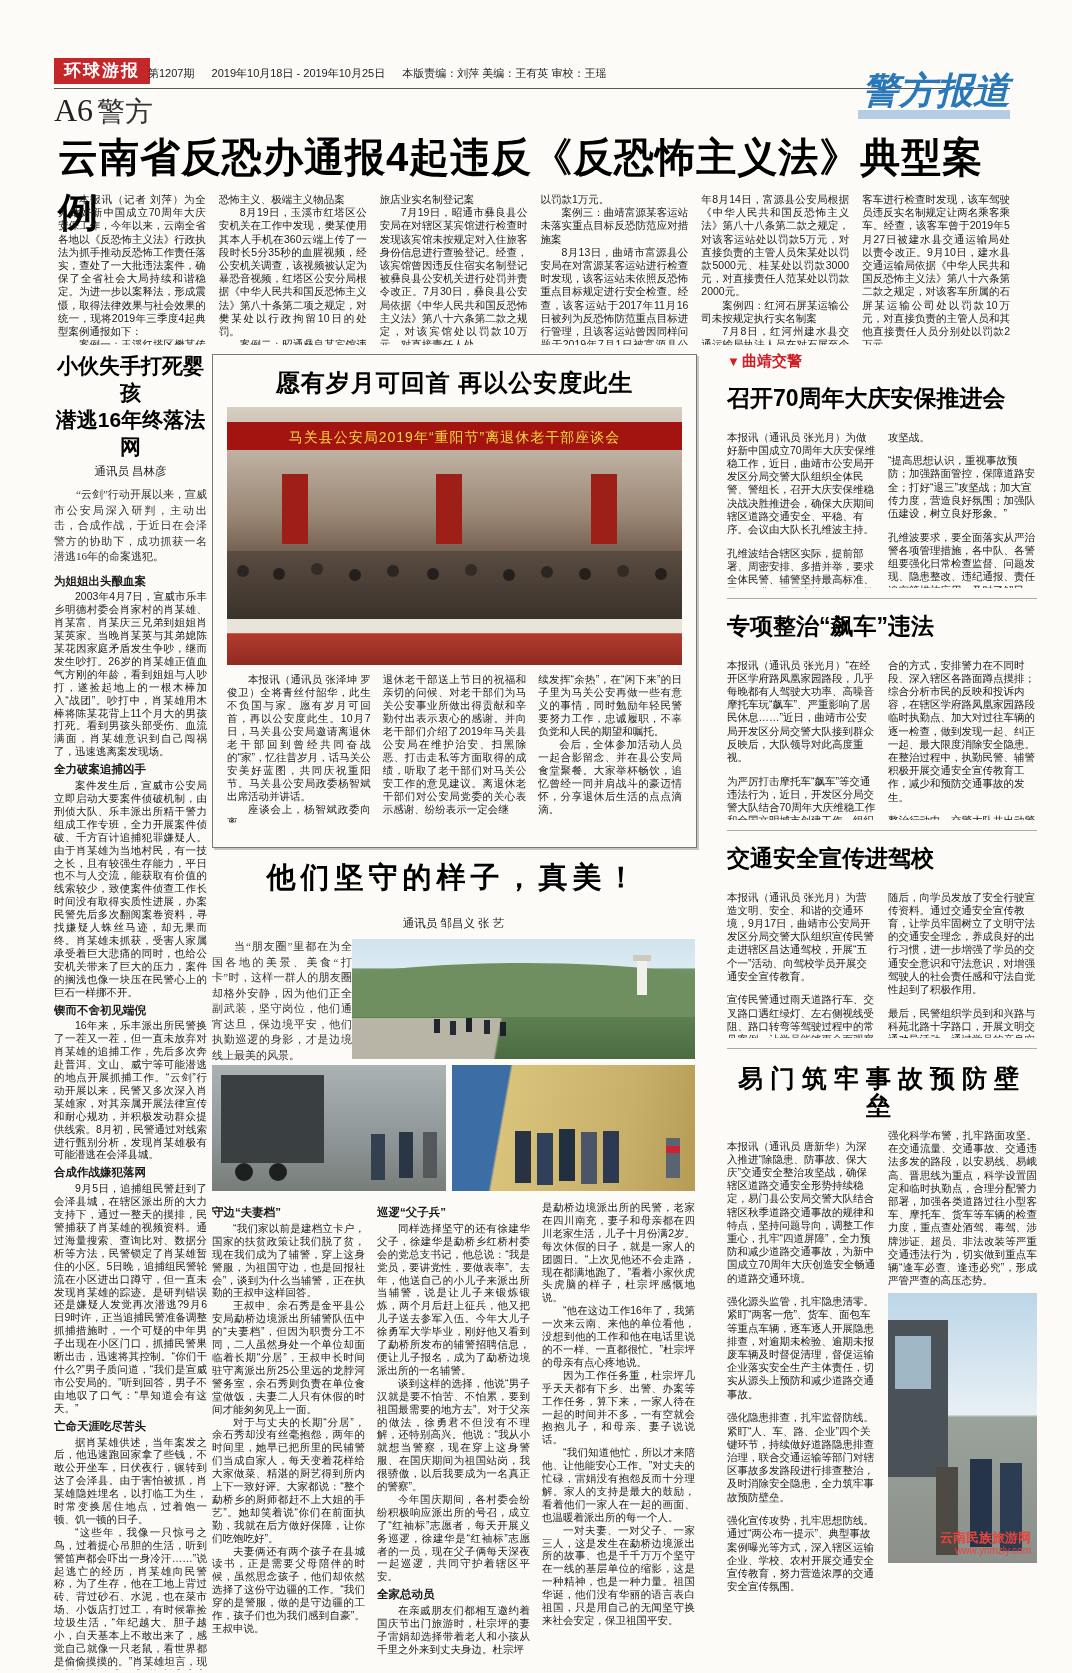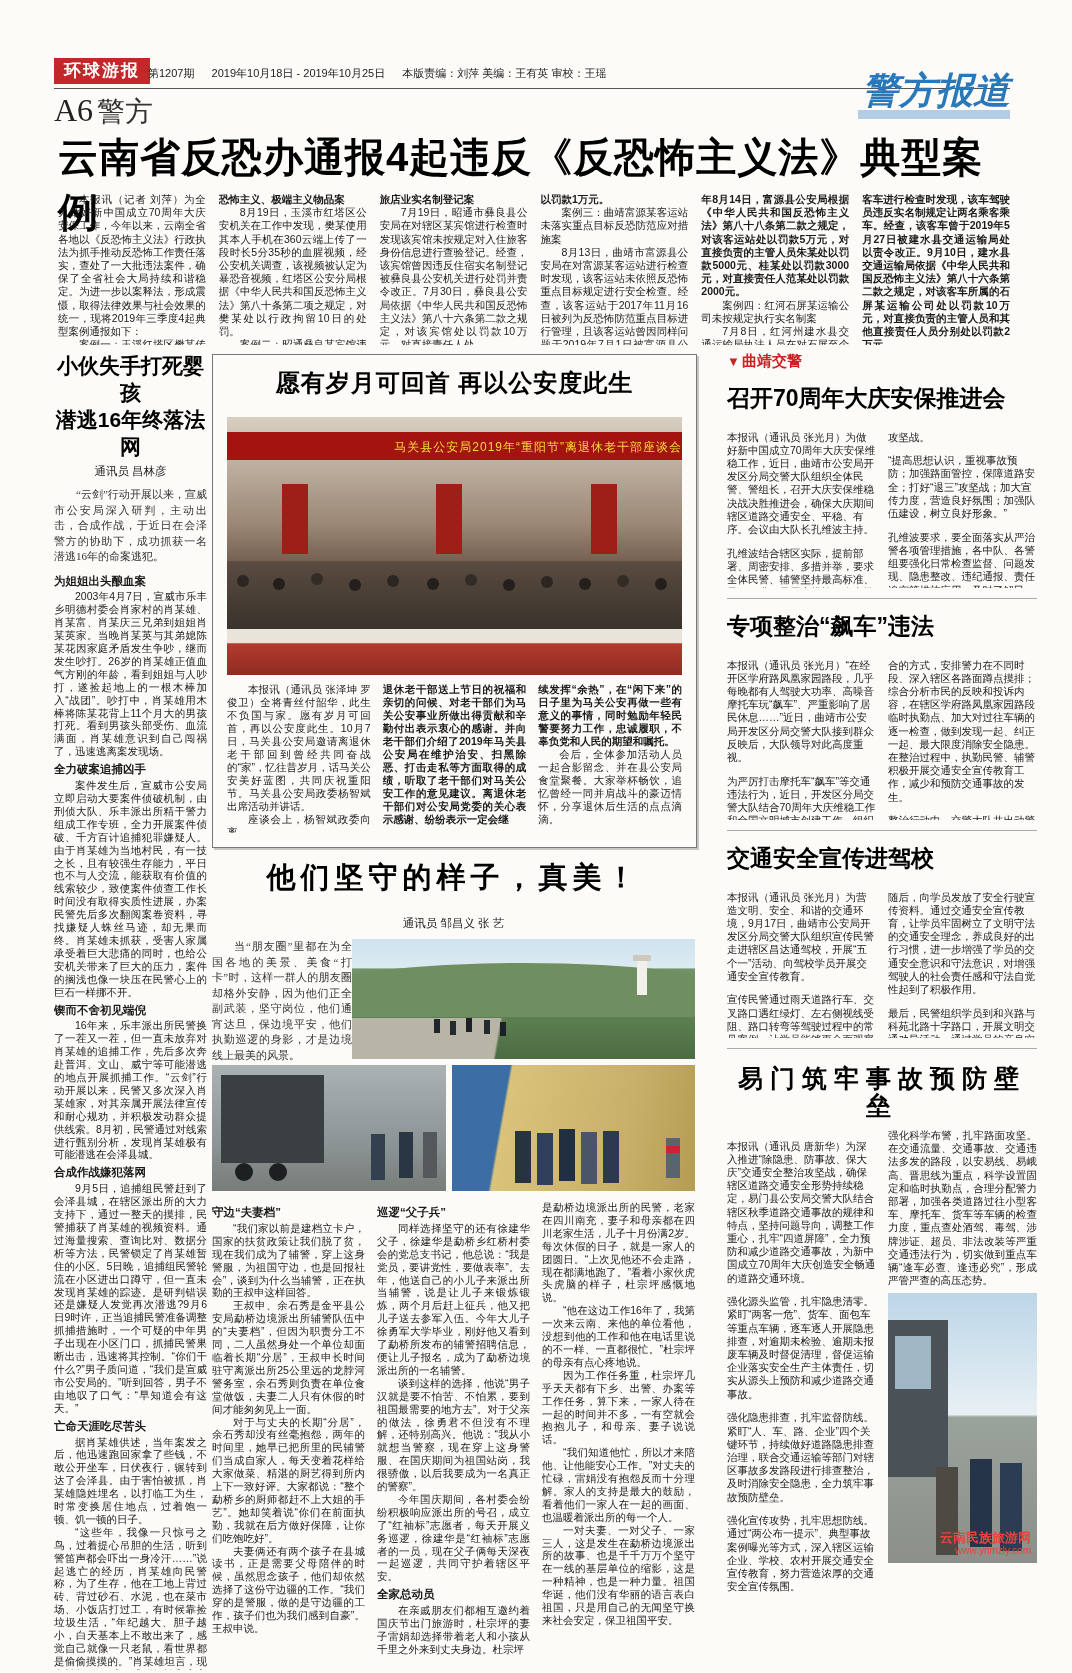--- a/index.html
+++ b/index.html
@@ -16,38 +16,38 @@
   .page-code-wrap .sec{font-size:28px;color:#333;margin-left:4px;}
   .banner{position:absolute;right:62px;top:66px;font-size:37px;font-weight:bold;font-style:italic;color:#2878ba;}
   .banner-bar{position:absolute;right:62px;top:110px;width:152px;height:9px;background:#b4cde4;}
   
   .lead-headline{position:absolute;left:58px;top:130px;width:952px;margin:0;text-align:left;
                  font-size:40px;font-weight:900;letter-spacing:1px;color:#000;}
   .lead-cols{position:absolute;left:58px;top:193px;width:952px;height:152px;display:flex;gap:13px;
              font-size:10.5px;line-height:13.2px;overflow:hidden;}
   .lead-cols .col{flex:1;overflow:hidden;}
   .col p{margin:0;text-indent:2em;text-align:justify;}
-  .col p.cont{text-indent:0;font-weight:bold;}
+  .col p.cont{text-indent:0;}
   .subhead{font-weight:bold;font-size:11.5px;margin:5px 0 3px;}
   
   .left-story{position:absolute;left:54px;top:352px;width:153px;height:1318px;overflow:hidden;}
   .left-story h2{margin:0 0 4px;font-size:21px;line-height:27px;text-align:center;color:#000;}
   .byline{text-align:center;font-size:11.5px;margin:4px 0 8px;}
   .lead-italic{font-family:"Liberation Serif",serif;font-size:11px;line-height:15.5px;color:#333;
                text-indent:2em;text-align:justify;margin:0 0 10px;}
   .left-story .blocks,.blocks{font-size:10.5px;line-height:12.9px;}
   .blocks p{margin:0;text-indent:2em;text-align:justify;}
   .blocks p.cont{text-indent:0;}
   
   .center-box{position:absolute;left:212px;top:354px;width:483px;height:492px;background:#fcfbf8;
               border:1px solid #777;box-shadow:2px 2px 0 #c8c6c0;}
-  .center-box h3{margin:12px 8px 18px;text-align:center;font-size:24px;letter-spacing:1px;color:#000;}
+  .center-box h3{margin:12px 8px 8px;text-align:center;font-size:24px;letter-spacing:1px;color:#000;}
   .meeting{position:relative;margin:0 14px;height:258px;overflow:hidden;background:#7b675a;}
   .mp-banner{position:absolute;top:6%;left:0;right:0;height:28px;background:#a31410;color:#f5d93c;
-             font-size:12px;line-height:30px;text-align:right;letter-spacing:1px;}
+             font-size:14px;line-height:30px;text-align:center;letter-spacing:1px;}
   .mp-wall{position:absolute;top:0;left:0;right:0;height:60%;
            background:linear-gradient(#d8cfc2,#9a8674 70%,#6b5648);}
   .mp-flag{position:absolute;width:26px;height:70px;background:#9e1f17;top:26%;}
   .mp-crowd{position:absolute;left:0;right:0;bottom:18%;height:26%;
             background:linear-gradient(#5a4c41,#3a322b);}
   .mp-heads{position:absolute;left:10px;bottom:34%;width:12px;height:12px;border-radius:50%;background:#2c2622;
             box-shadow:36px 3px 0 #241f1c,74px -2px 0 #332b26,112px 4px 0 #241f1c,150px 0 0 #2c2622,
             190px 3px 0 #241f1c,228px -1px 0 #332b26,266px 4px 0 #241f1c,304px 1px 0 #2c2622,
             342px 3px 0 #241f1c,380px 0 0 #332b26,418px 3px 0 #241f1c;}
   .mp-table{position:absolute;left:0;right:0;bottom:0;height:18%;

